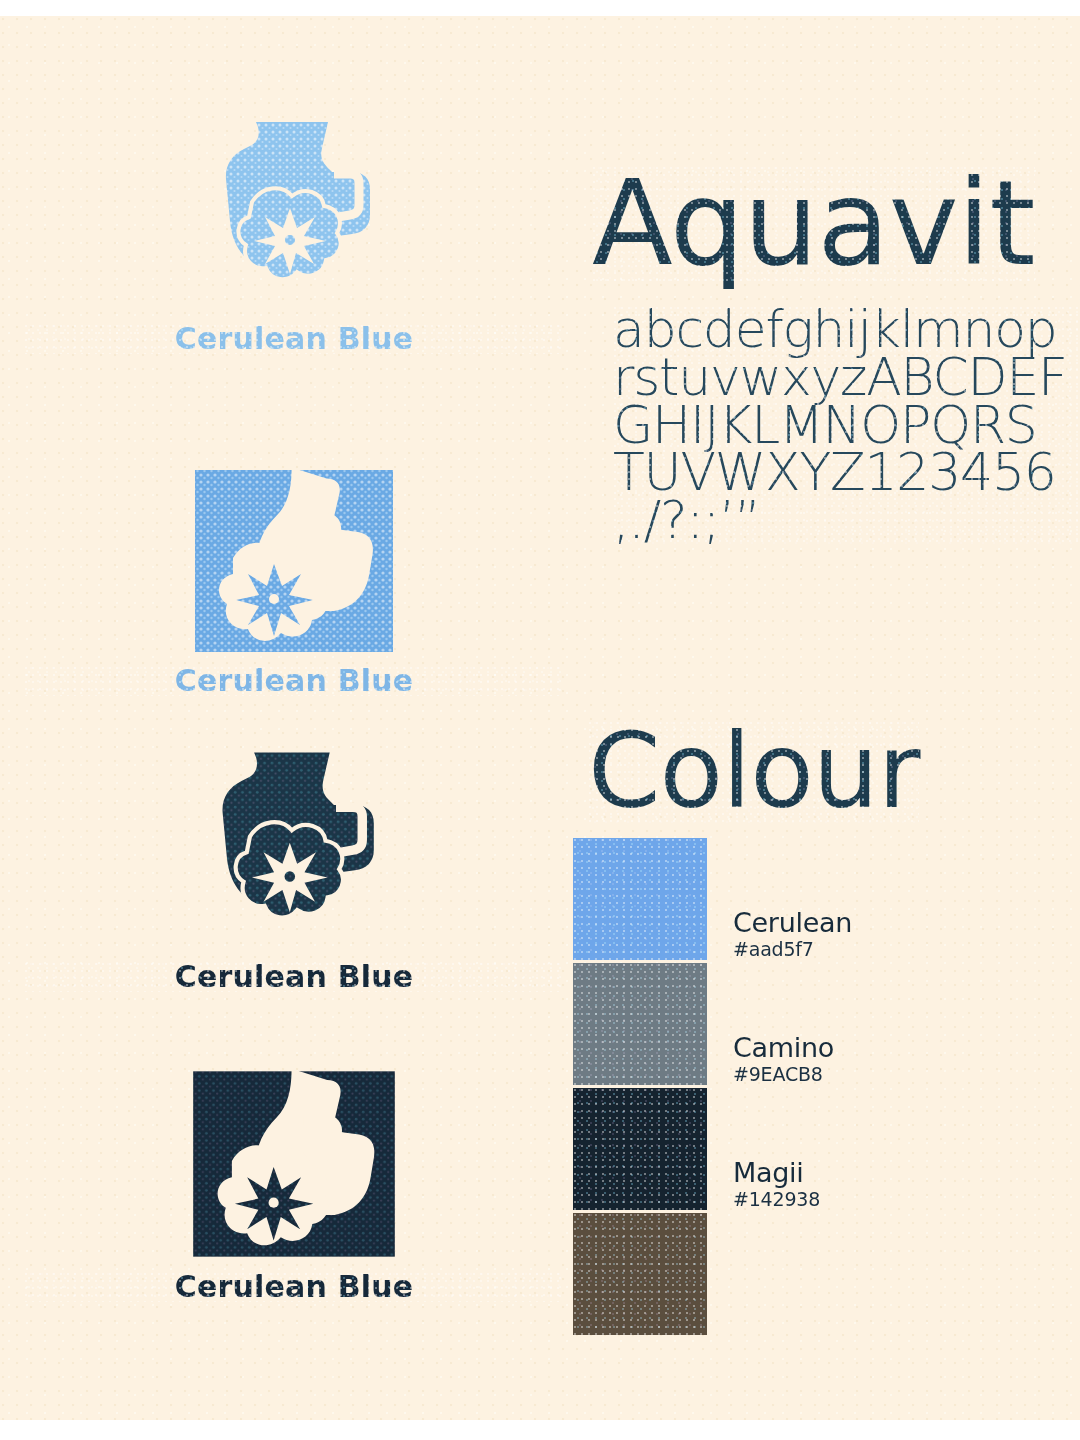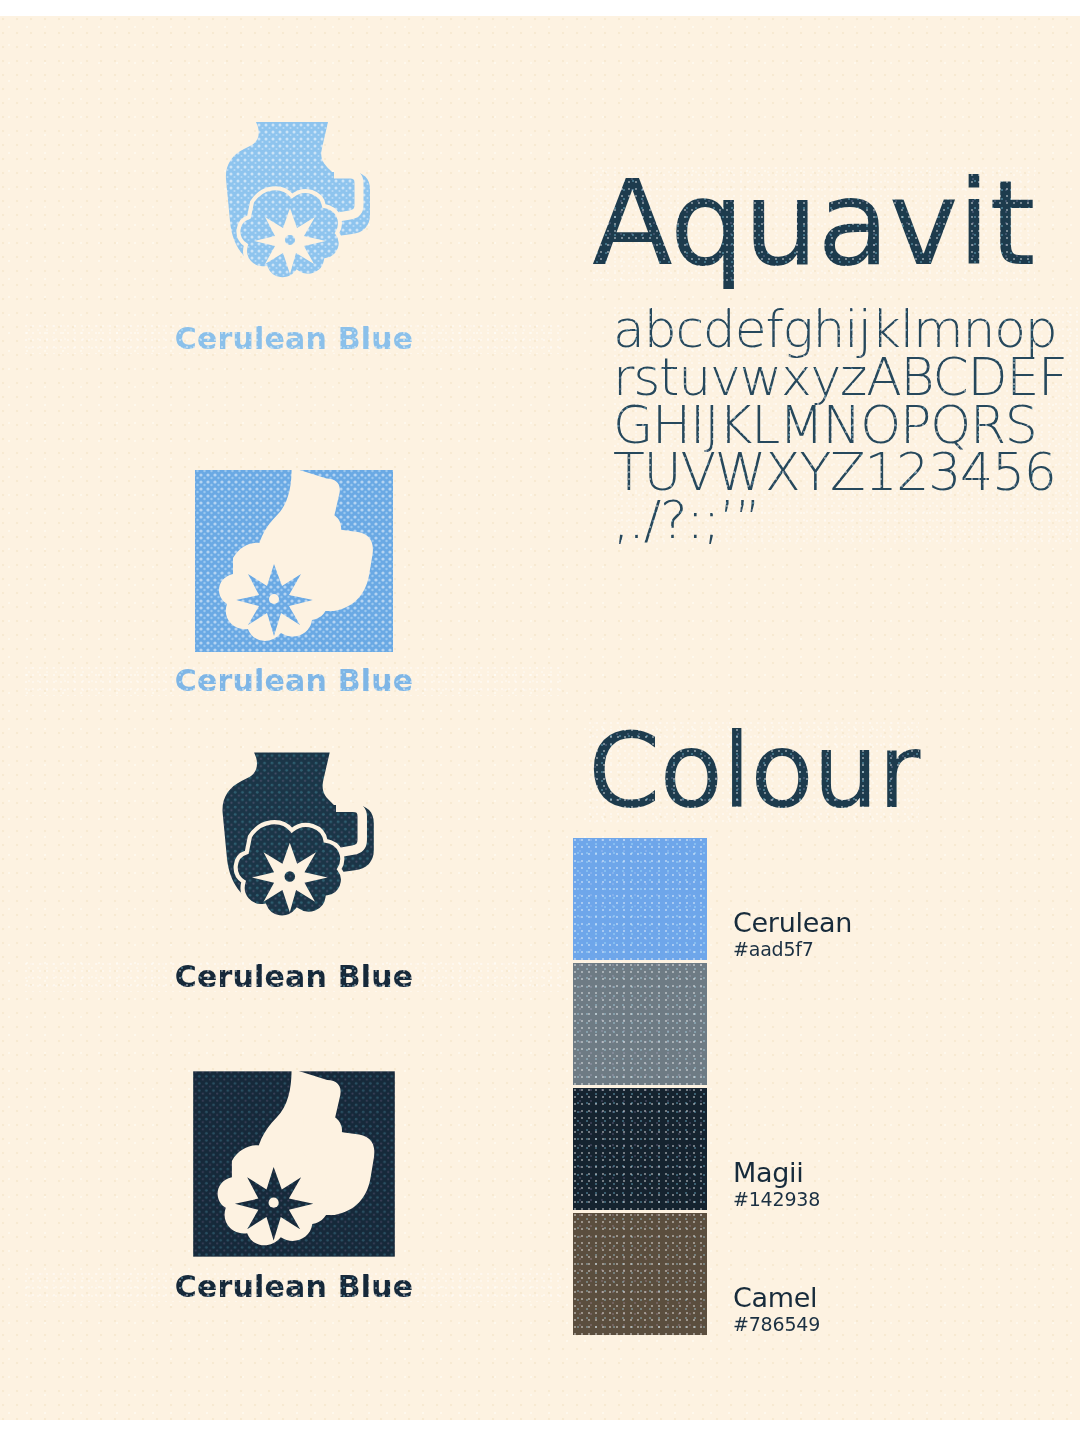--- a/index.html
+++ b/index.html
@@ -222,33 +222,33 @@
       <div class="sw-row">
         <div class="sw-chip tex" style="background:#6ea6ea"></div>
         <div class="sw-meta">
           <div class="sw-name">Cerulean</div>
           <div class="sw-hex">#aad5f7</div>
         </div>
       </div>
 
       <div class="sw-row">
         <div class="sw-chip tex" style="background:#6e7b84"></div>
+        <div class="sw-meta">
+          <div class="sw-name">Camino</div>
+          <div class="sw-hex">#9EACB8</div>
+        </div>
       </div>
 
       <div class="sw-row">
         <div class="sw-chip tex" style="background:#15232f"></div>
         <div class="sw-meta">
           <div class="sw-name">Magii</div>
           <div class="sw-hex">#142938</div>
         </div>
       </div>
 
       <div class="sw-row">
         <div class="sw-chip tex" style="background:#5b4e3e"></div>
-        <div class="sw-meta">
-          <div class="sw-name">Camel</div>
-          <div class="sw-hex">#786549</div>
-        </div>
       </div>
 
     </div>
   </div>
 </div>
 
 </body></html>

